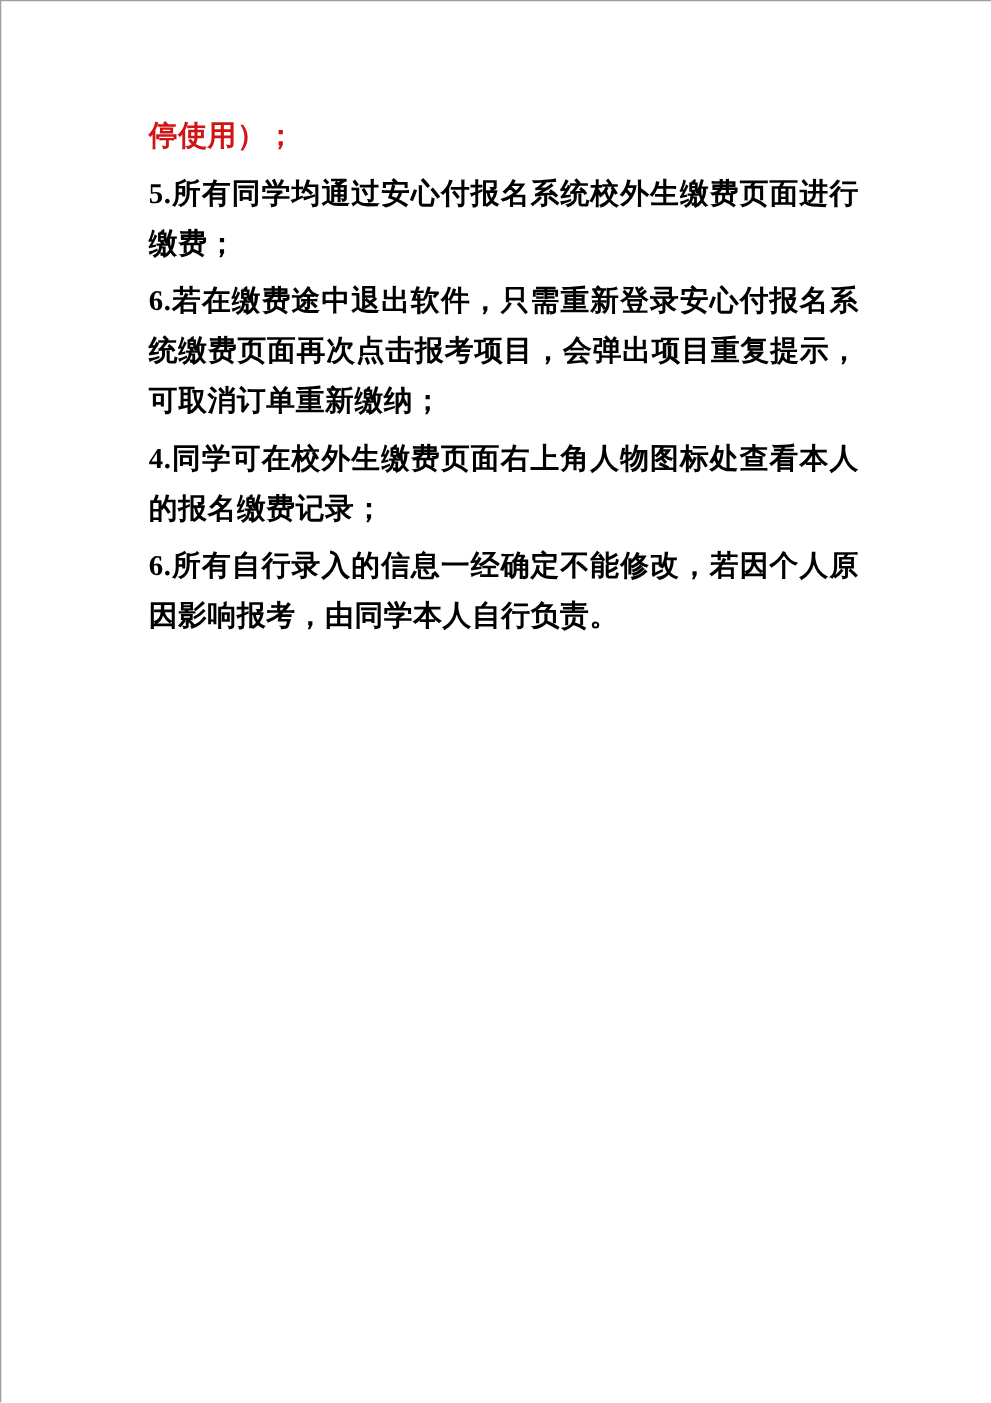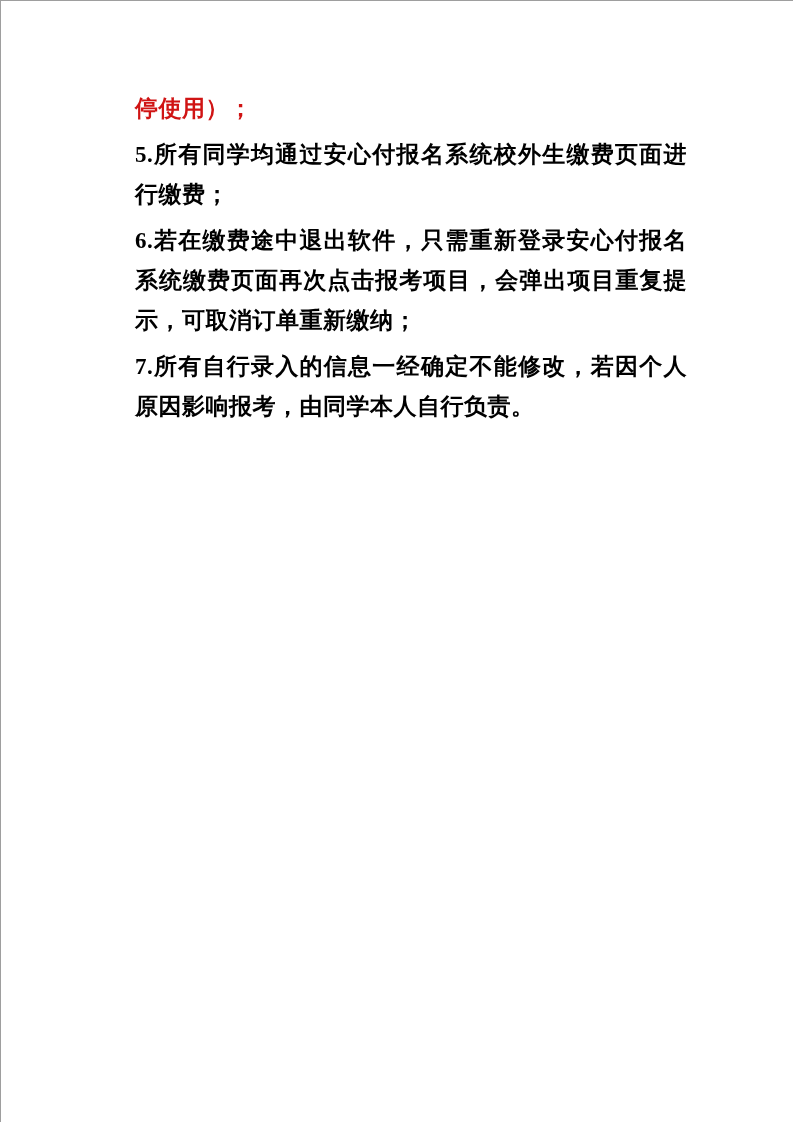--- a/index.html
+++ b/index.html
@@ -17,34 +17,35 @@
     border-left: 1px solid #9e9e9e;
     overflow: hidden;
     font-family: "Liberation Serif", "DejaVu Serif", serif;
   }
   .content {
     box-sizing: border-box;
     padding: 88px 106px 0 118px;
     width: 100%;
   }
   .para {
-    margin: 0 0 6px 16px;
+    margin: 0 0 6px 0;
     font-size: 23px;
     line-height: 40px;
     font-weight: bold;
     color: #000000;
     text-align: justify;
     text-align-last: left;
     letter-spacing: 0.5px;
     word-break: break-all;
   }
 </style>
 </head>
 <body>
 
 <div class="page">
   <div class="content">
     <p class="para" style="color: rgb(208, 20, 20);">停使用）；</p>
     <p class="para">5.所有同学均通过安心付报名系统校外生缴费页面进行缴费；</p>
     <p class="para">6.若在缴费途中退出软件，只需重新登录安心付报名系统缴费页面再次点击报考项目，会弹出项目重复提示，可取消订单重新缴纳；</p>
-    <p class="para">7.所有自行录入的信息一经确定不能修改，若因个人原因影响报考，由同学本人自行负责。</p>
+    <p class="para">4.同学可在校外生缴费页面右上角人物图标处查看本人的报名缴费记录；</p>
+    <p class="para">6.所有自行录入的信息一经确定不能修改，若因个人原因影响报考，由同学本人自行负责。</p>
   </div>
 </div>
 
 </body></html>

